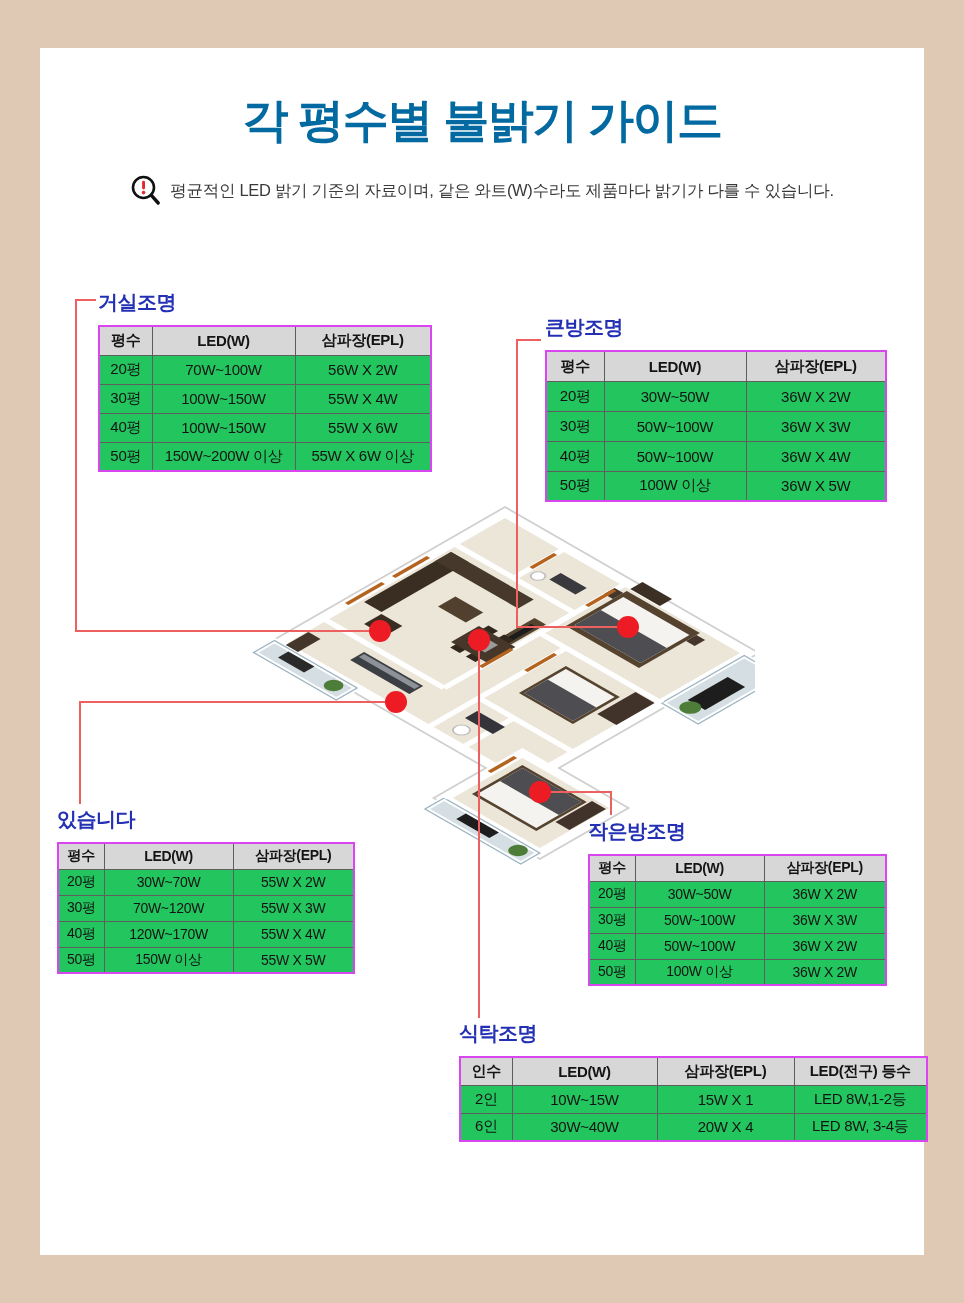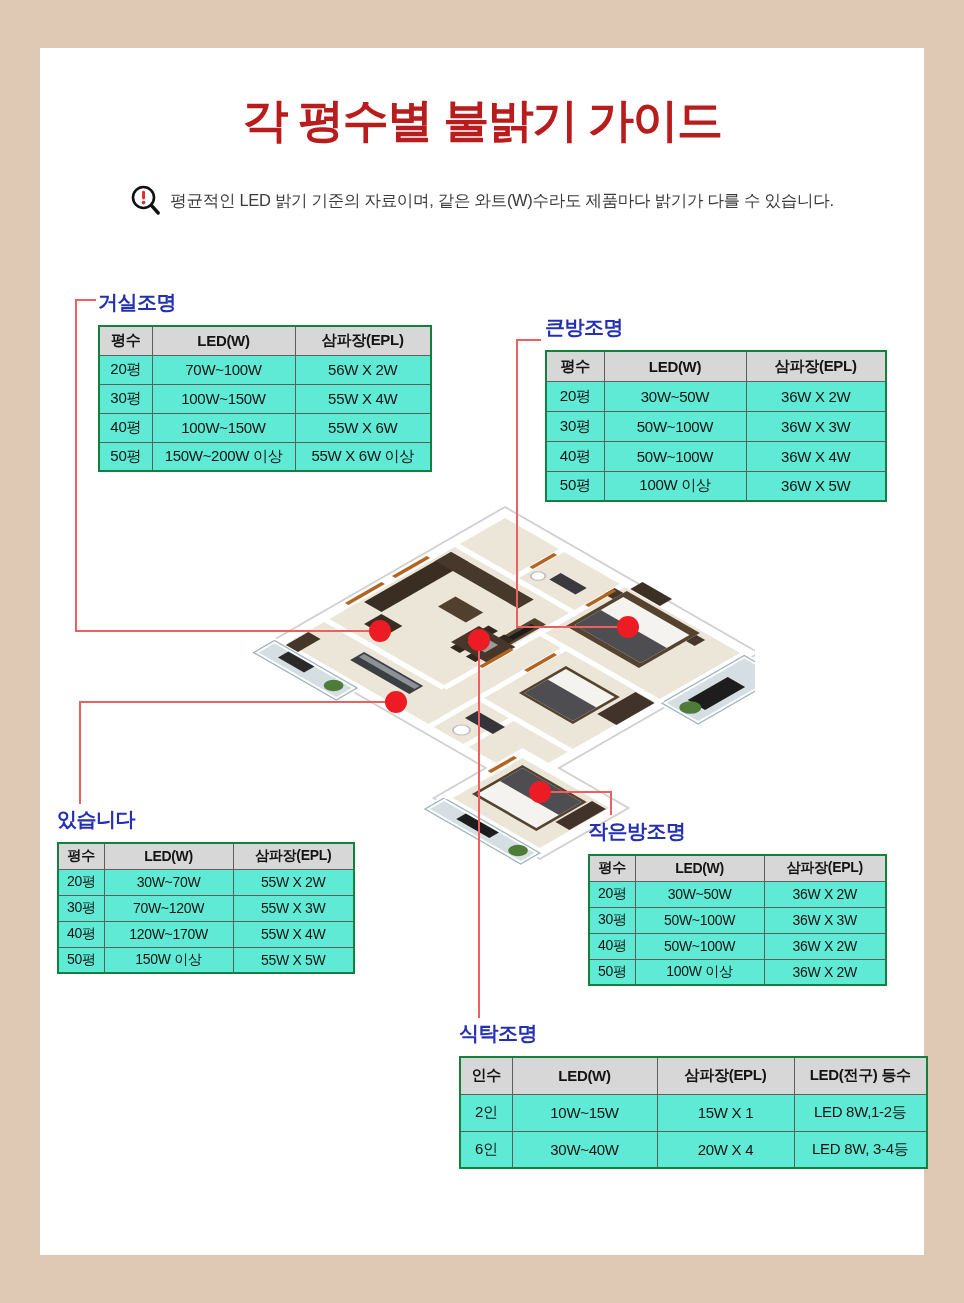--- a/index.html
+++ b/index.html
@@ -4,38 +4,38 @@
 <style>
   * { margin:0; padding:0; box-sizing:border-box; }
   html,body { background:#ffffff; }
   body { font-family:"Liberation Sans", sans-serif; }
 
   .page { position:relative; width:964px; height:1303px; background:#dfc9b4; overflow:hidden; }
   .canvas { position:absolute; left:40px; top:48px; width:884px; height:1207px; background:#ffffff; }
 
   .title {
     position:absolute; left:0; top:90px; width:100%;
-    text-align:center; font-size:46px; font-weight:900; color:#b91c1c; letter-spacing:-1.5px;
+    text-align:center; font-size:46px; font-weight:900; color:#0369a1; letter-spacing:-1.5px;
   }
 
   .notice {
-    position:absolute; left:0; top:184px; width:100%;
+    position:absolute; left:0; top:174px; width:100%;
     display:flex; align-items:center; justify-content:center; gap:9px;
   }
   .notice-text { font-size:16.5px; color:#3a3a3a; letter-spacing:-0.3px; }
 
   .sec { position:absolute; }
   .sec-label {
     font-size:20px; font-weight:bold; color:#2430b4;
     letter-spacing:-0.5px; margin-bottom:9px;
   }
 
   table.guide {
     border-collapse:collapse; table-layout:fixed;
-    border:2px solid #15803d; background:#5eead4;
+    border:2px solid #d946ef; background:#22c55e;
   }
   .guide th, .guide td {
     border:1px solid #5e5e5e; text-align:center; vertical-align:middle;
     color:#141414; letter-spacing:-0.3px; padding:0;
   }
   .guide th { background:#d7d7d7; font-weight:600; }
 
   .sec-living    { left:98px;  top:289px; }
   .sec-living  table { width:332px; }
   .sec-living  th, .sec-living td  { height:29px; font-size:15px; }
@@ -47,21 +47,21 @@
   .sec-kitchen   { left:57px;  top:806px; }
   .sec-kitchen table { width:296px; }
   .sec-kitchen th, .sec-kitchen td { height:26px; font-size:14px; }
 
   .sec-smallroom { left:588px; top:818px; }
   .sec-smallroom table { width:297px; }
   .sec-smallroom th, .sec-smallroom td { height:26px; font-size:14px; }
 
   .sec-dining    { left:426px; top:1020px;margin-left:33px; }
   .sec-dining table { width:467px; }
-  .sec-dining th, .sec-dining td { height:37px; font-size:15px; }
+  .sec-dining th, .sec-dining td { height:28px; font-size:15px; }
 
   .floorplan { position:absolute; left:205px; top:495px; width:550px; height:420px; }
   .overlay   { position:absolute; left:0; top:0; width:964px; height:1303px; pointer-events:none; }
 </style>
 </head>
 <body>
 
 <div class="page">
   <div class="canvas"></div>
 

